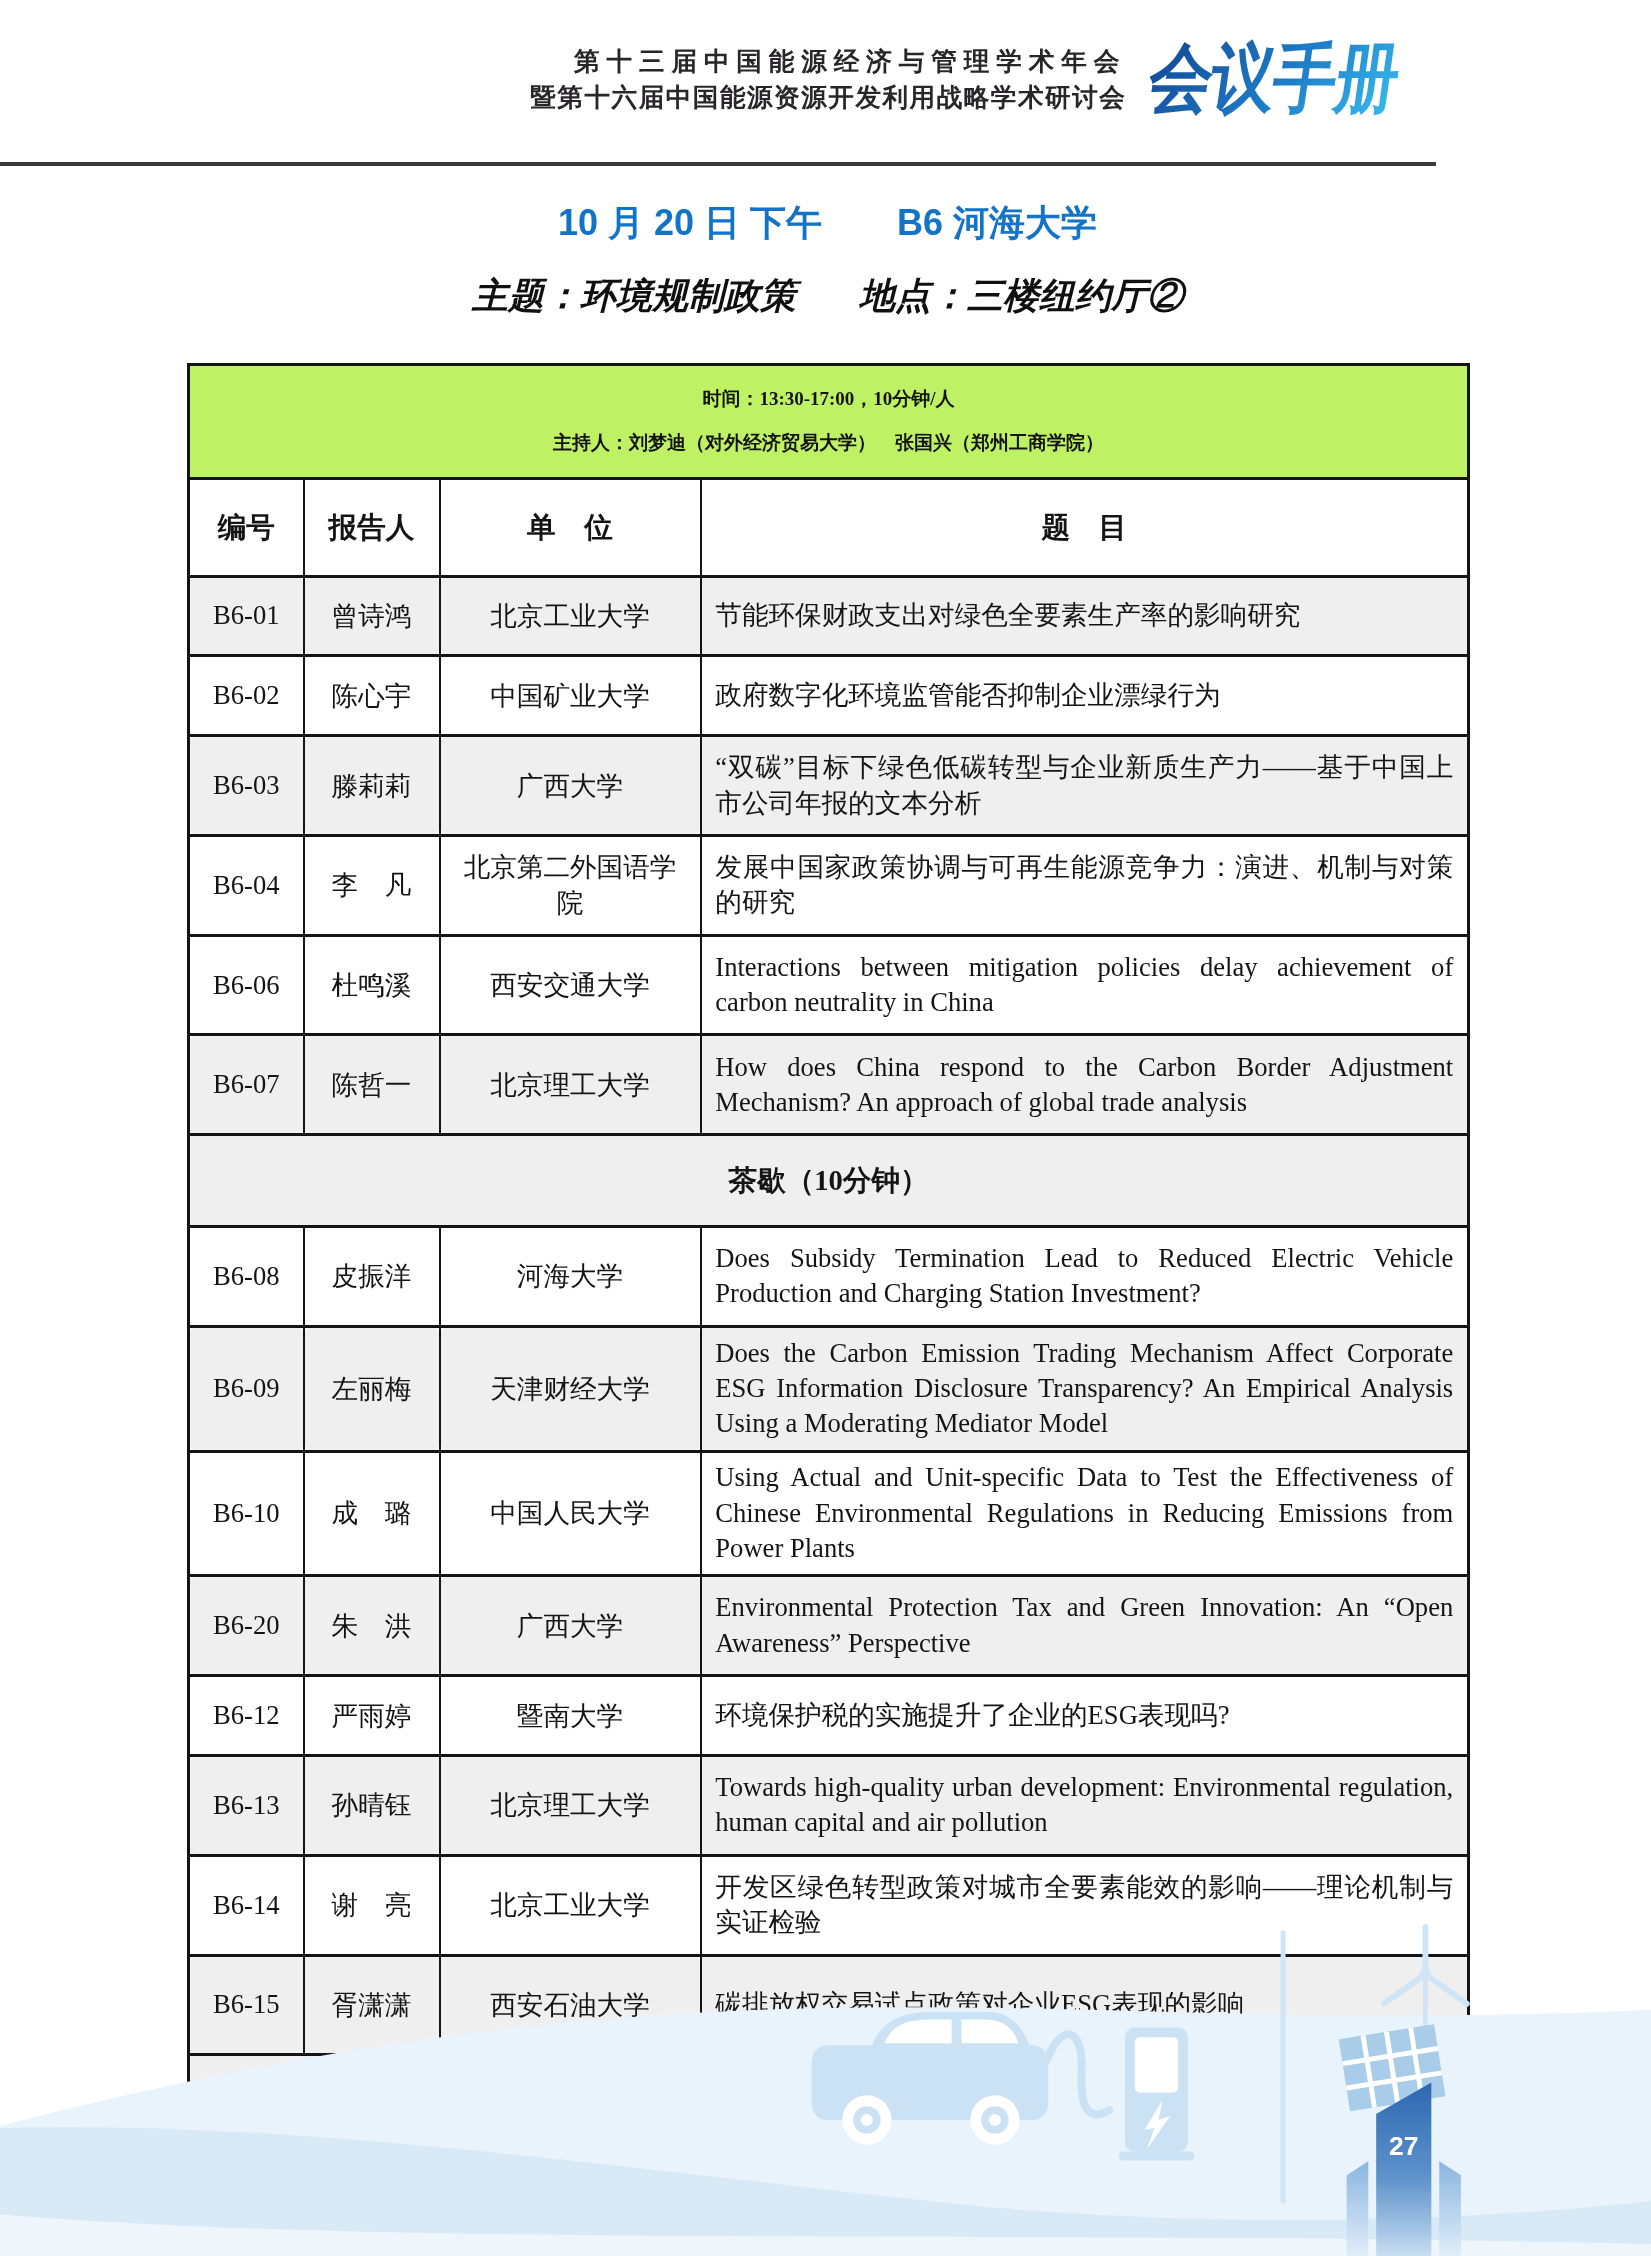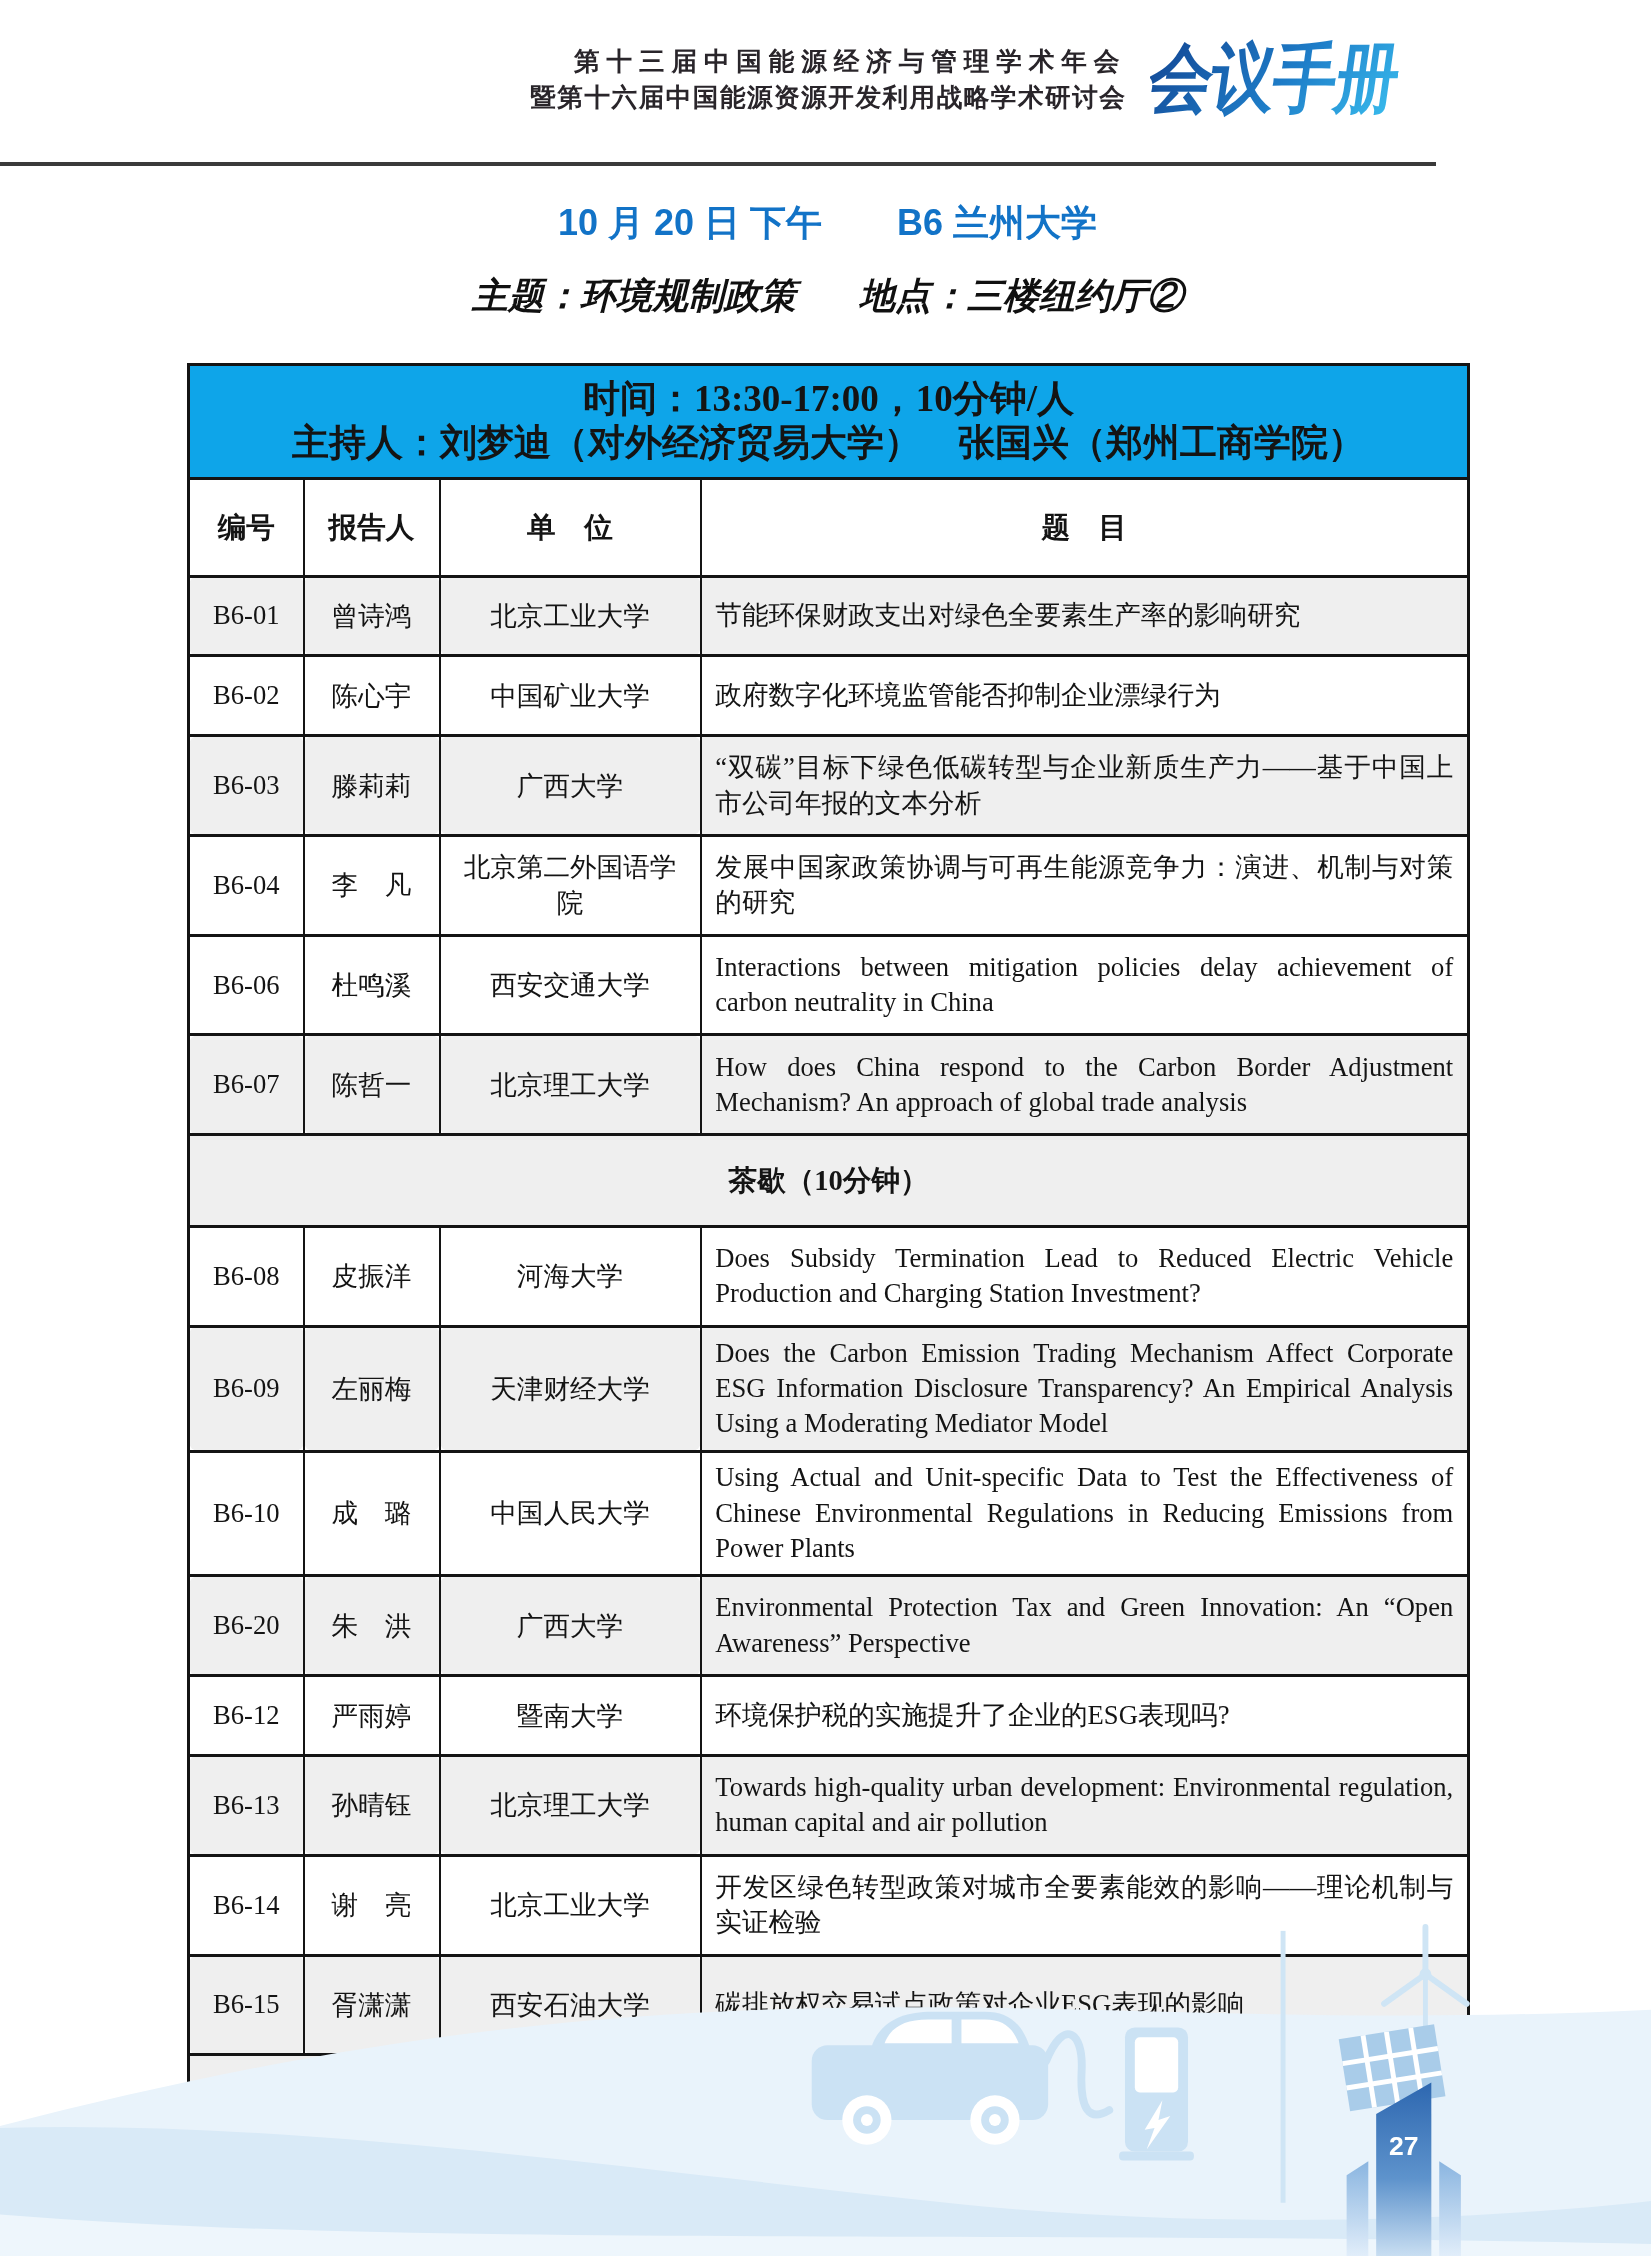--- a/index.html
+++ b/index.html
@@ -27,21 +27,21 @@
     font-family:"Liberation Sans",sans-serif;font-weight:bold;font-size:36px;color:#101010;font-style:italic;}
   .session-sub .gap{display:inline-block;width:63px;}
   
   table.program{position:absolute;top:363px;left:187px;width:1281px;border-collapse:collapse;
     border:3px solid #141414;table-layout:fixed;}
   table.program td{border:2px solid #141414;border-top-width:3px;border-bottom-width:3px;
     font-size:26.6px;padding:5.9px 13.8px;vertical-align:middle;color:#141414;}
   .c-center{text-align:center;border-radius:9px;}
   .c-title{text-align:justify;line-height:1.33;}
   tr.shaded td{background:#efefef;}
-  tr.head-blue td{background:#0ea5e9;font-weight:bold;text-align:center;font-size:37px;height:99px;}
+  tr.head-blue td{background:#bef264;font-weight:bold;text-align:center;font-size:19px;height:99px;}
   tr.head-blue .line{line-height:44px;}
   tr.head-cols td{font-weight:bold;text-align:center;font-size:28.6px;height:83px;}
   tr.h-s td{height:65px;}
   tr.h-m td{height:85px;}
   tr.h-l td{height:110px;}
   tr.h-b td{height:77px;font-weight:bold;text-align:center;font-size:28.6px;}
   
   .footer-art{position:absolute;left:0;bottom:0;width:1652px;height:340px;}
   .page-num{font-family:"Liberation Sans",sans-serif;font-weight:bold;font-size:27px;fill:#ffffff;}
 </style>
@@ -53,21 +53,21 @@
   <div class="masthead">
     <div class="masthead-text">
       <div class="masthead-line1">第十三届中国能源经济与管理学术年会</div>
       <div class="masthead-line2">暨第十六届中国能源资源开发利用战略学术研讨会</div>
     </div>
     <div class="logo">会议手册</div>
   </div>
   <div class="rule"></div>
 
   <div class="session-title">
-    <span>10 月 20 日 下午</span><span class="gap"></span><span>B6 兰州大学</span>
+    <span>10 月 20 日 下午</span><span class="gap"></span><span>B6 河海大学</span>
   </div>
   <div class="session-sub">
     <span>主题：环境规制政策</span><span class="gap"></span><span>地点：三楼纽约厅②</span>
   </div>
 
   <table class="program">
     <colgroup>
       <col style="width:115px">
         <col style="width:136px">
         <col style="width:261px">

